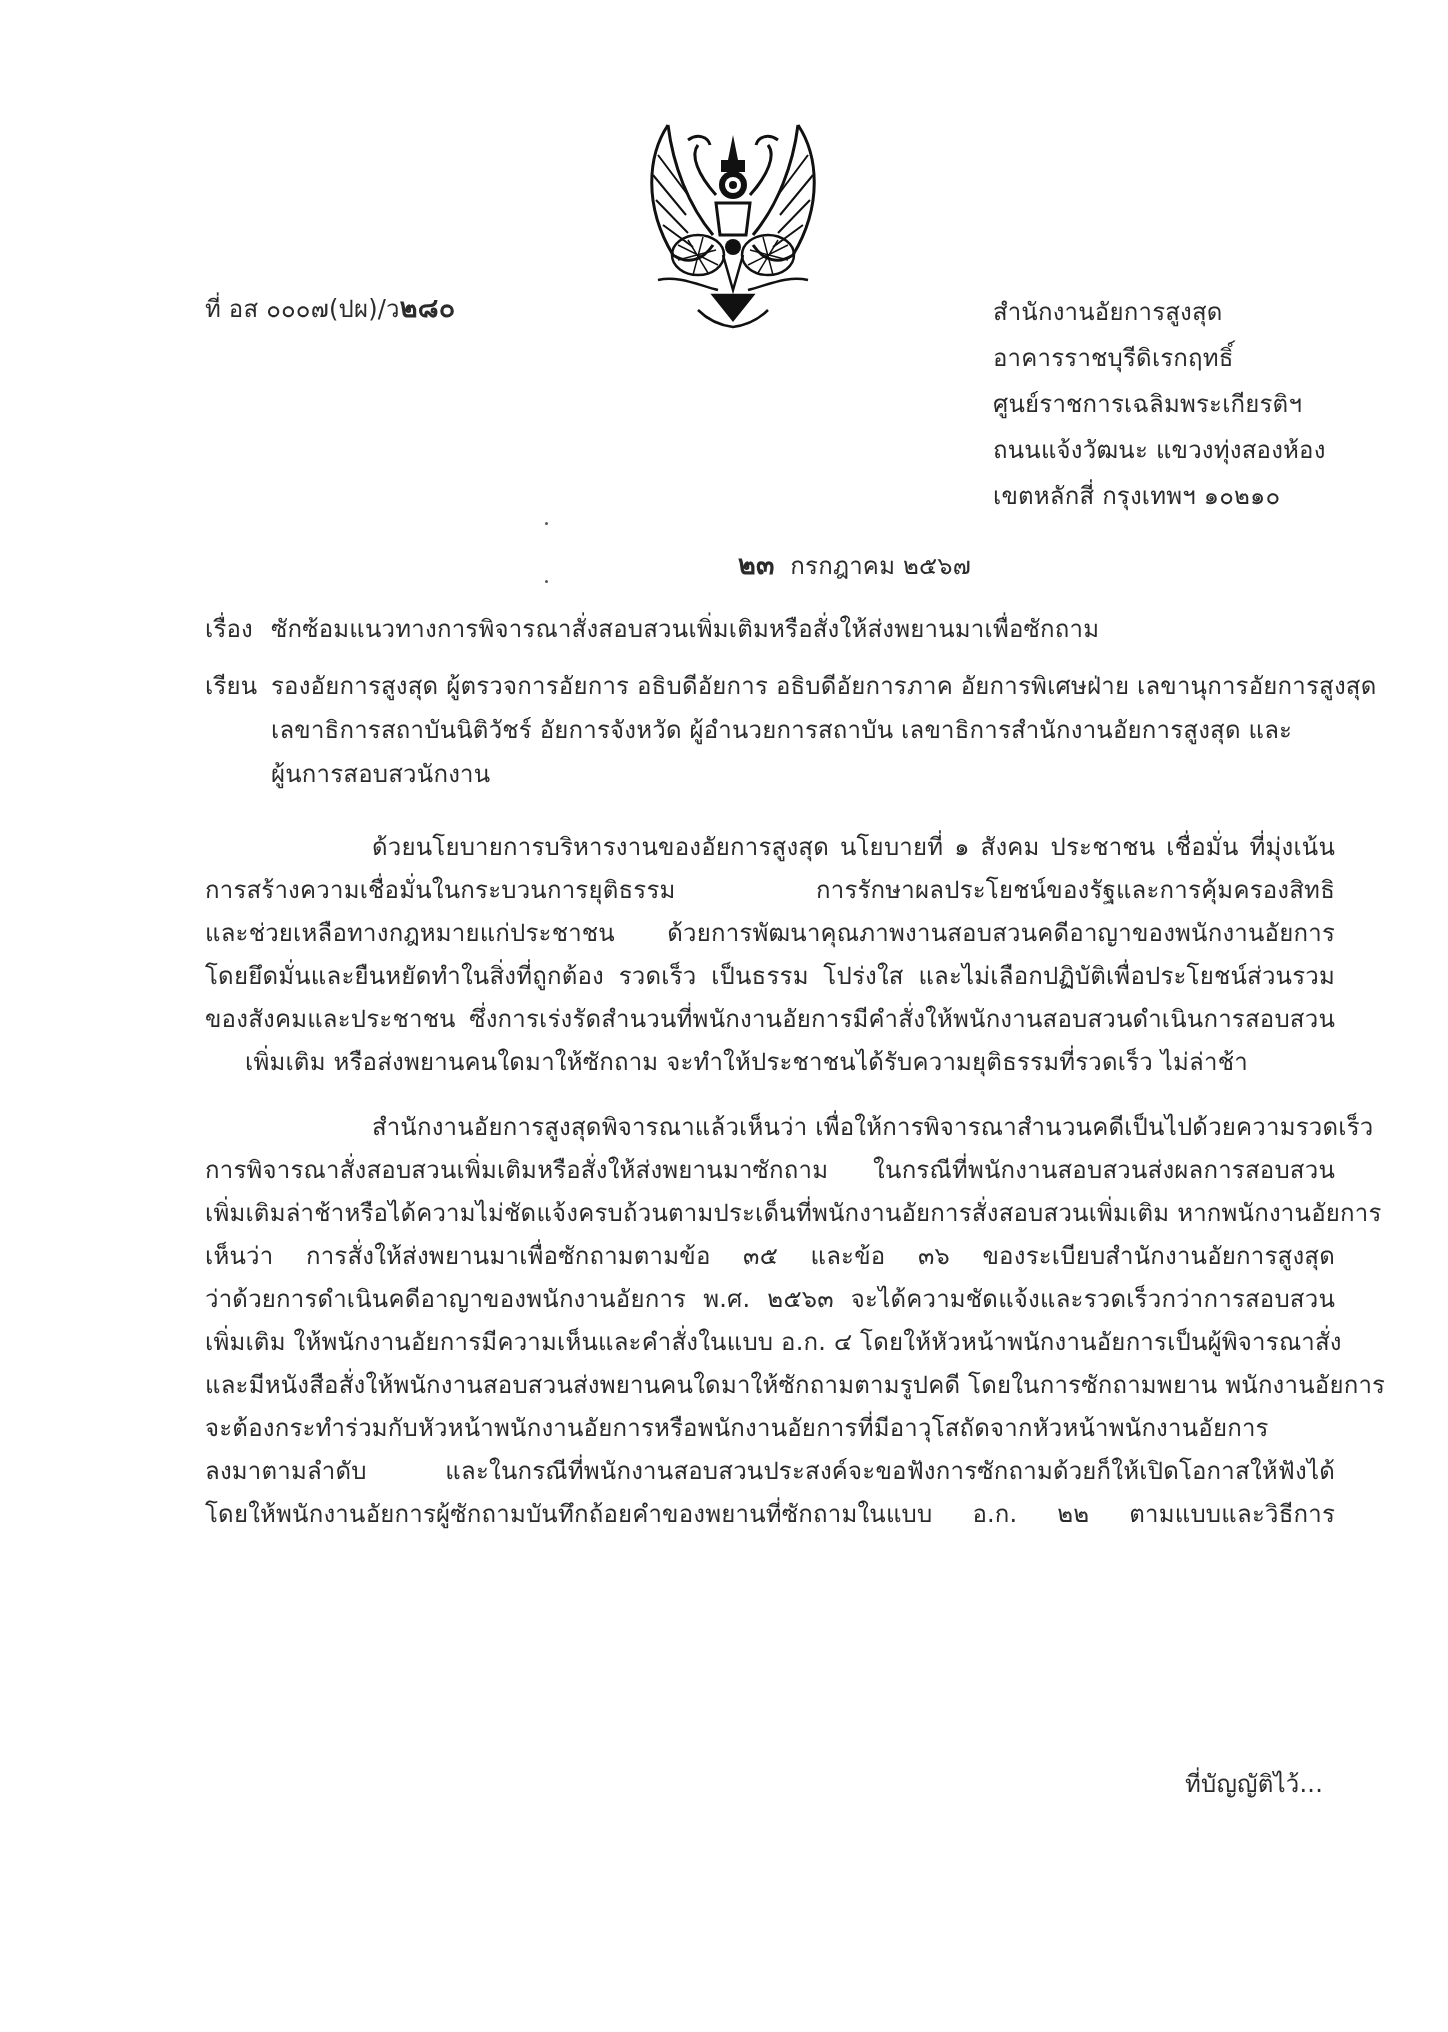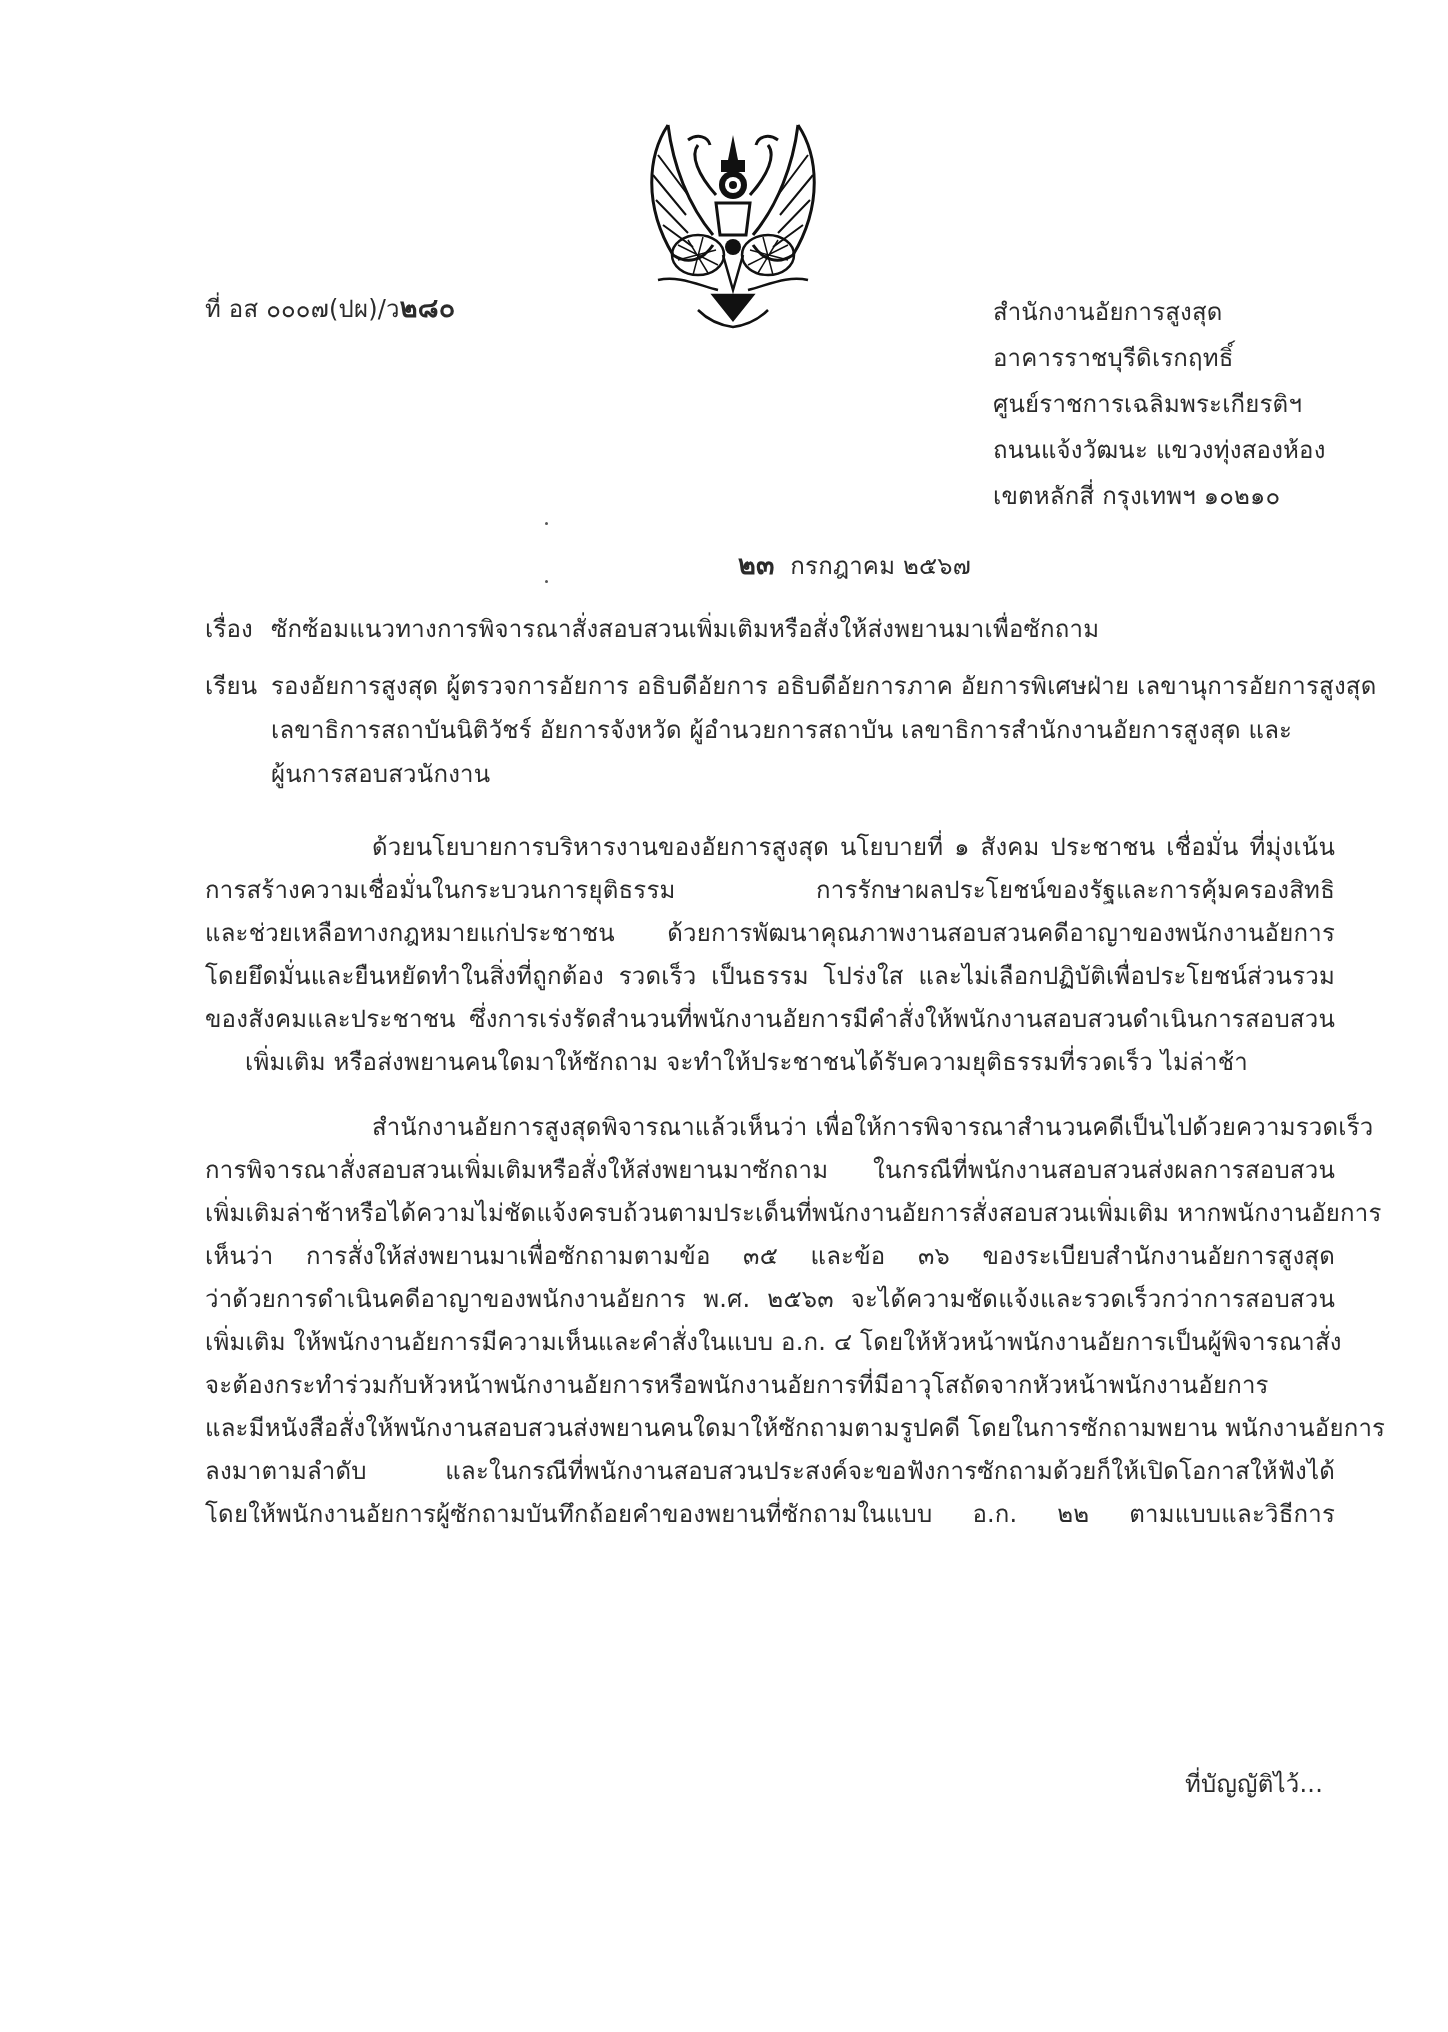--- a/index.html
+++ b/index.html
@@ -117,21 +117,21 @@
     <div class="last">เพิ่มเติม หรือส่งพยานคนใดมาให้ซักถาม จะทำให้ประชาชนได้รับความยุติธรรมที่รวดเร็ว ไม่ล่าช้า</div>
   </div>
 
   <div class="abs txt para p2">
     <div class="first">สำนักงานอัยการสูงสุดพิจารณาแล้วเห็นว่า เพื่อให้การพิจารณาสำนวนคดีเป็นไปด้วยความรวดเร็ว</div>
     <div>การพิจารณาสั่งสอบสวนเพิ่มเติมหรือสั่งให้ส่งพยานมาซักถาม ในกรณีที่พนักงานสอบสวนส่งผลการสอบสวน</div>
     <div>เพิ่มเติมล่าช้าหรือได้ความไม่ชัดแจ้งครบถ้วนตามประเด็นที่พนักงานอัยการสั่งสอบสวนเพิ่มเติม หากพนักงานอัยการ</div>
     <div>เห็นว่า การสั่งให้ส่งพยานมาเพื่อซักถามตามข้อ ๓๕ และข้อ ๓๖ ของระเบียบสำนักงานอัยการสูงสุด</div>
     <div>ว่าด้วยการดำเนินคดีอาญาของพนักงานอัยการ พ.ศ. ๒๕๖๓ จะได้ความชัดแจ้งและรวดเร็วกว่าการสอบสวน</div>
     <div>เพิ่มเติม ให้พนักงานอัยการมีความเห็นและคำสั่งในแบบ อ.ก. ๔ โดยให้หัวหน้าพนักงานอัยการเป็นผู้พิจารณาสั่ง</div>
+    <div>และมีหนังสือสั่งให้พนักงานสอบสวนส่งพยานคนใดมาให้ซักถามตามรูปคดี โดยในการซักถามพยาน พนักงานอัยการ</div>
     <div>จะต้องกระทำร่วมกับหัวหน้าพนักงานอัยการหรือพนักงานอัยการที่มีอาวุโสถัดจากหัวหน้าพนักงานอัยการ</div>
-    <div>และมีหนังสือสั่งให้พนักงานสอบสวนส่งพยานคนใดมาให้ซักถามตามรูปคดี โดยในการซักถามพยาน พนักงานอัยการ</div>
     <div>ลงมาตามลำดับ และในกรณีที่พนักงานสอบสวนประสงค์จะขอฟังการซักถามด้วยก็ให้เปิดโอกาสให้ฟังได้</div>
     <div>โดยให้พนักงานอัยการผู้ซักถามบันทึกถ้อยคำของพยานที่ซักถามในแบบ อ.ก. ๒๒ ตามแบบและวิธีการ</div>
   </div>
 
   <div class="abs txt footer">ที่บัญญัติไว้...</div>
 
 </div>
 
 </body></html>

